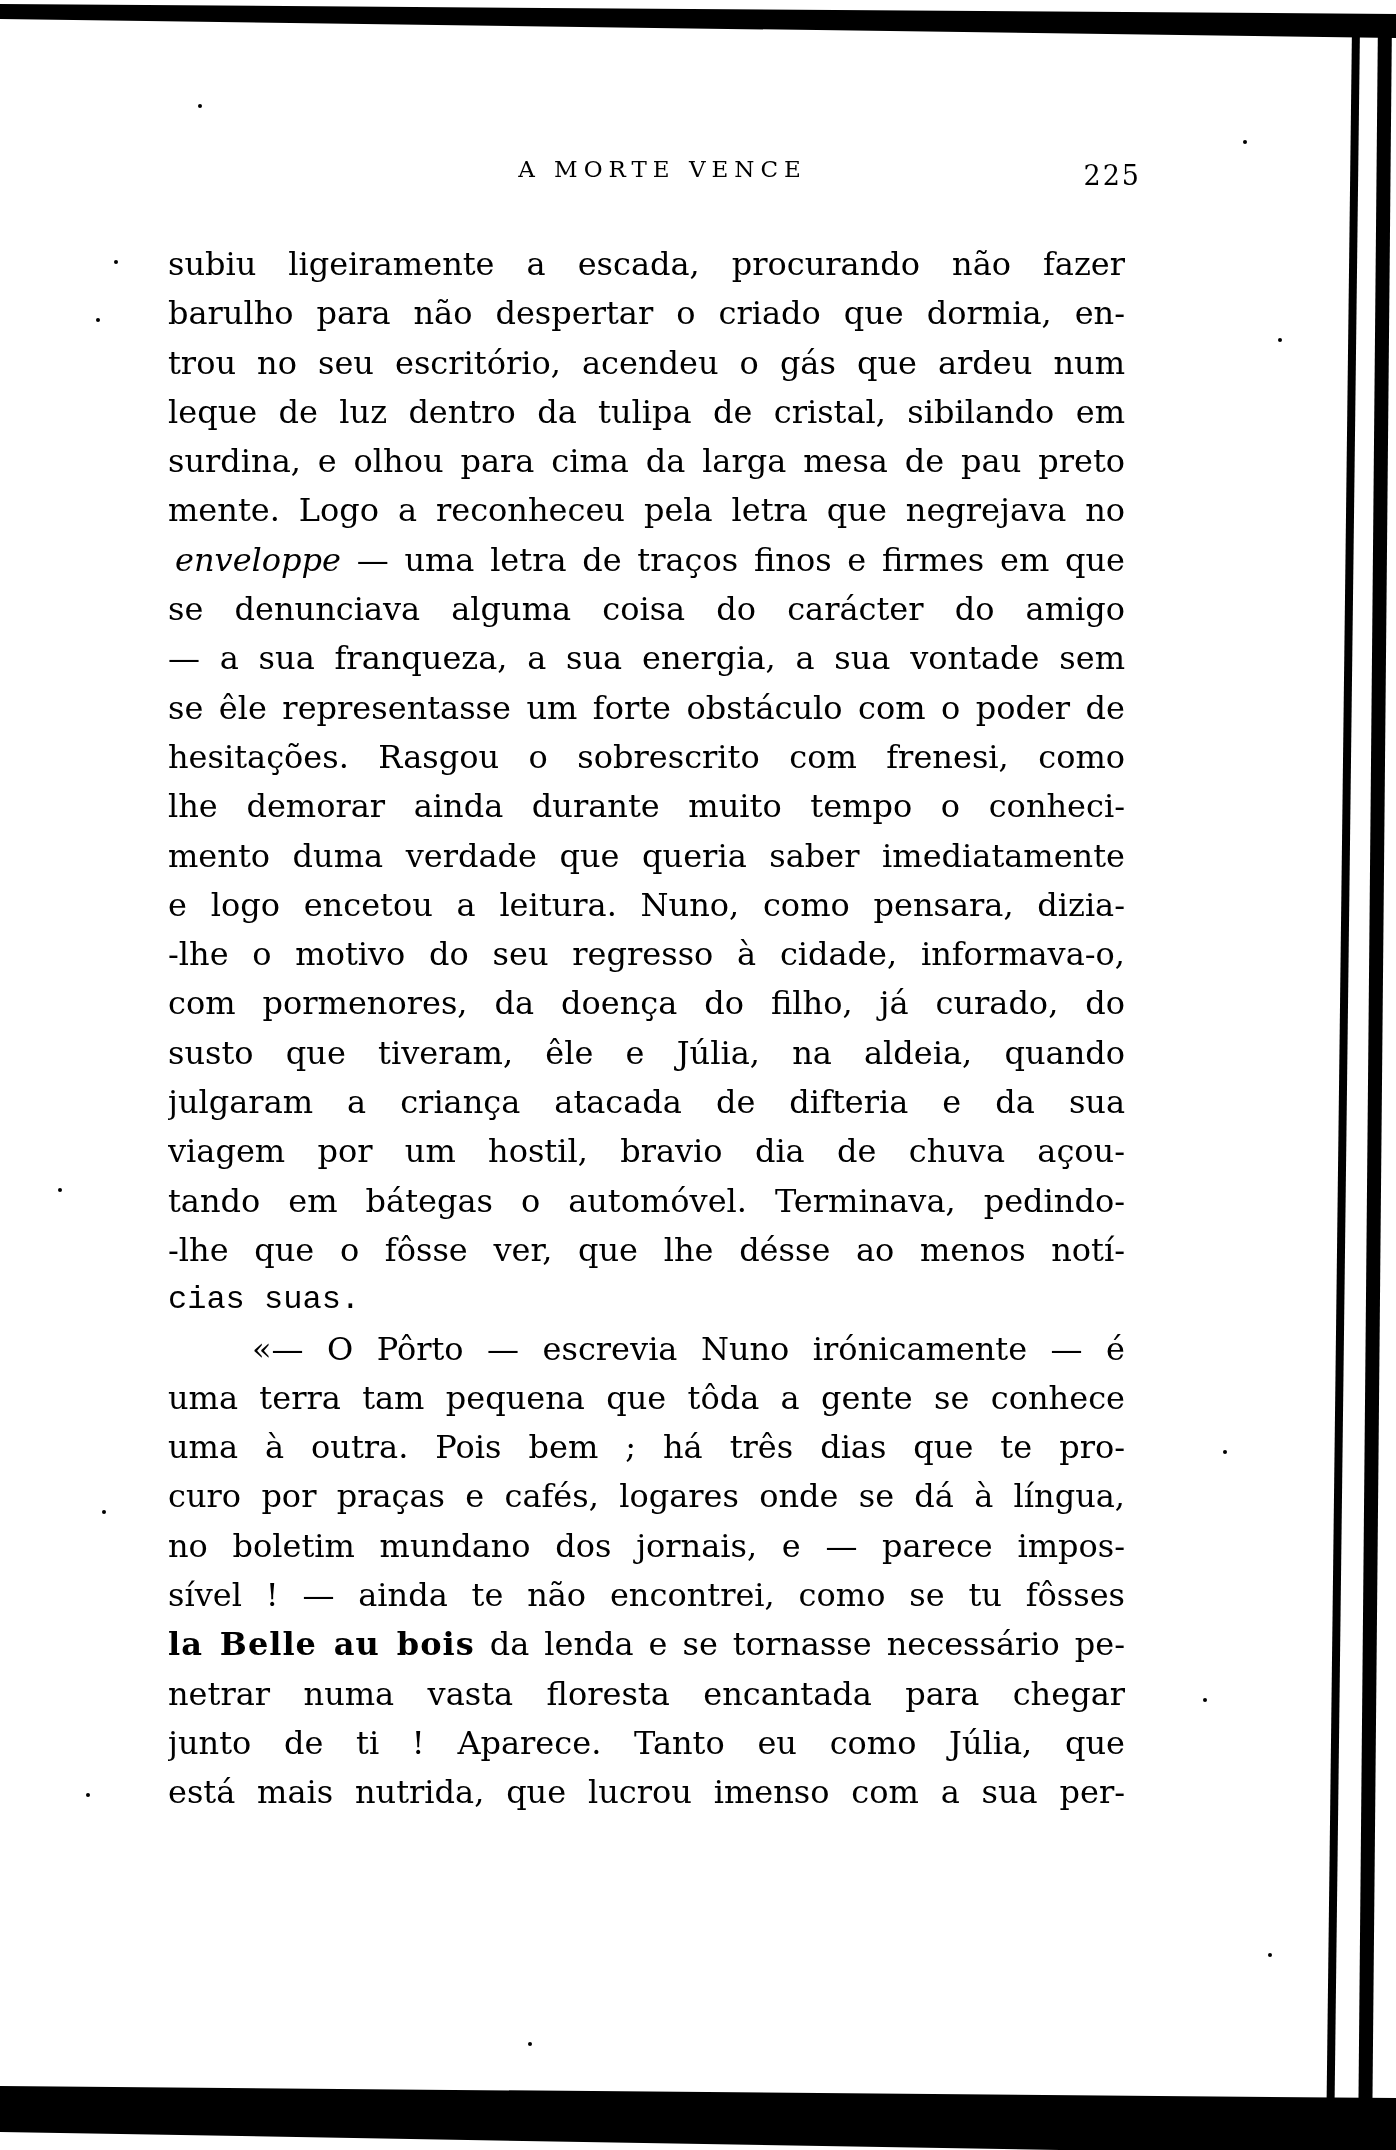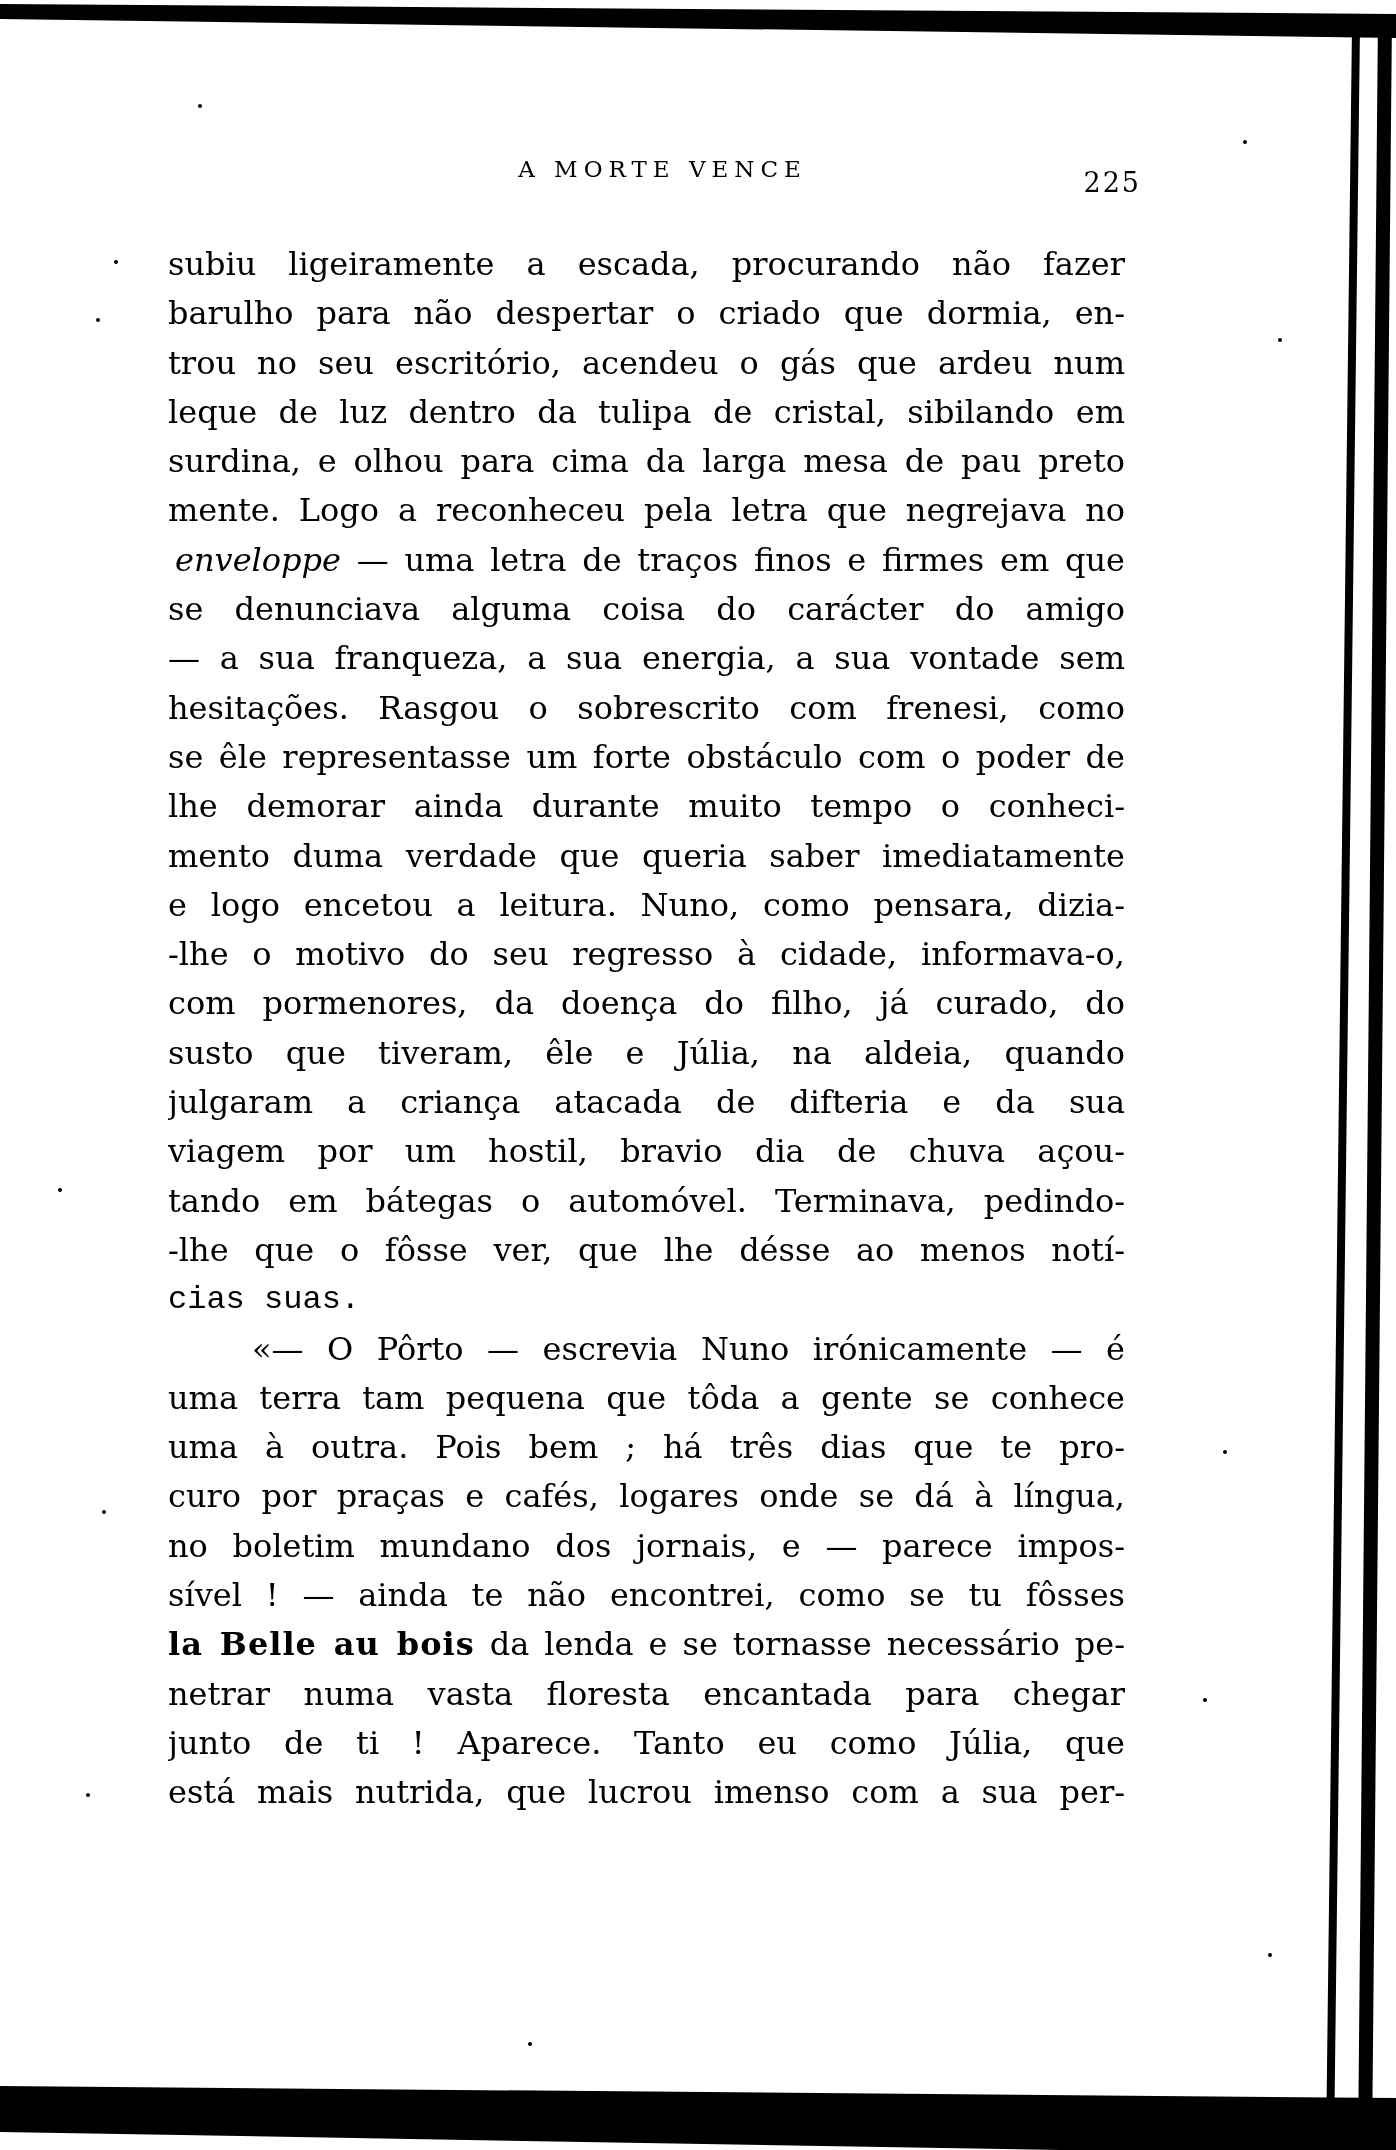--- a/index.html
+++ b/index.html
@@ -29,21 +29,21 @@
     position:absolute;
     left:calc(50% + 16px);
     transform:translateX(-50%);
     top:6px;
     font-size:23px;
     letter-spacing:6px;
     white-space:nowrap;
   }
   .folio {
     position:absolute;
-    right:-16px; top:17px;
+    right:-16px; top:10px;
     font-size:27px;
     letter-spacing:2px;
     margin-left:20px;
   }
 
   .body-text {
     position:absolute;
     left:168px; top:240px;
     width:957px;
   }
@@ -95,22 +95,22 @@
   <div class="body-text">
       <div class="line"><span>subiu ligeiramente a escada, procurando não fazer</span></div>
       <div class="line"><span>barulho para não despertar o criado que dormia, en-</span></div>
       <div class="line"><span>trou no seu escritório, acendeu o gás que ardeu num</span></div>
       <div class="line"><span>leque de luz dentro da tulipa de cristal, sibilando em</span></div>
       <div class="line"><span>surdina, e olhou para cima da larga mesa de pau preto</span></div>
       <div class="line"><span>mente. Logo a reconheceu pela letra que negrejava no</span></div>
       <div class="line"><span class="i">enveloppe</span><span> — uma letra de traços finos e firmes em que</span></div>
       <div class="line"><span>se denunciava alguma coisa do carácter do amigo</span></div>
       <div class="line"><span>— a sua franqueza, a sua energia, a sua vontade sem</span></div>
+      <div class="line"><span>se êle representasse um forte obstáculo com o poder de</span></div>
       <div class="line"><span>hesitações. Rasgou o sobrescrito com frenesi, como</span></div>
-      <div class="line"><span>se êle representasse um forte obstáculo com o poder de</span></div>
       <div class="line"><span>lhe demorar ainda durante muito tempo o conheci-</span></div>
       <div class="line"><span>mento duma verdade que queria saber imediatamente</span></div>
       <div class="line"><span>e logo encetou a leitura. Nuno, como pensara, dizia-</span></div>
       <div class="line"><span>-lhe o motivo do seu regresso à cidade, informava-o,</span></div>
       <div class="line"><span>com pormenores, da doença do filho, já curado, do</span></div>
       <div class="line"><span>susto que tiveram, êle e Júlia, na aldeia, quando</span></div>
       <div class="line"><span>julgaram a criança atacada de difteria e da sua</span></div>
       <div class="line"><span>viagem por um hostil, bravio dia de chuva açou-</span></div>
       <div class="line"><span>tando em bátegas o automóvel. Terminava, pedindo-</span></div>
       <div class="line"><span>-lhe que o fôsse ver, que lhe désse ao menos notí-</span></div>

